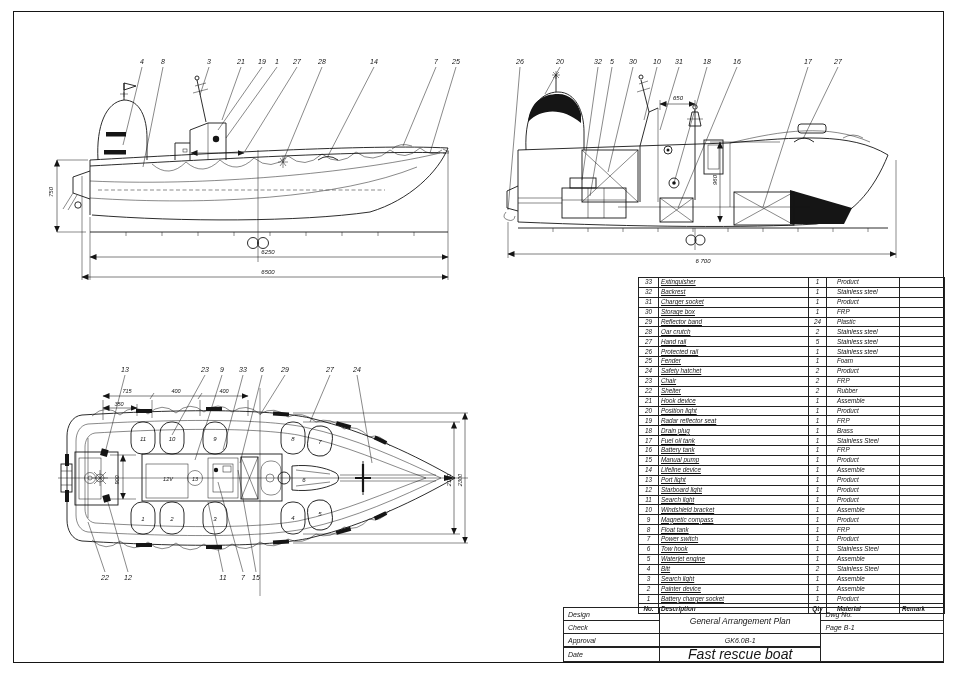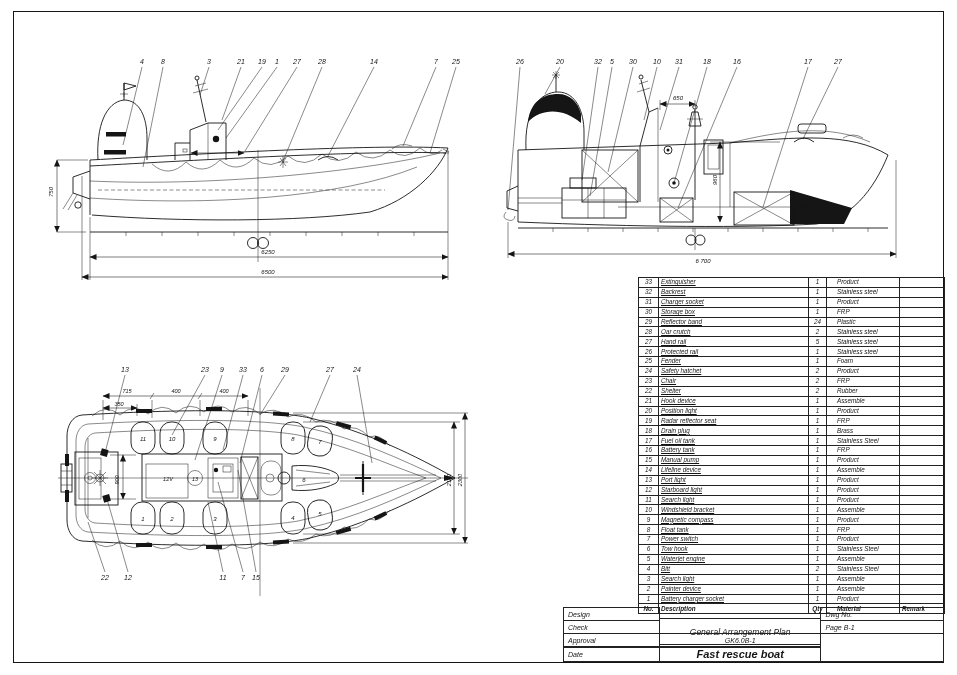--- a/index.html
+++ b/index.html
@@ -24,22 +24,22 @@
   table.parts td.c-no{text-align:center;}
   table.parts td.c-qty{text-align:center;}
   table.parts td.c-mat{padding-left:10px;}
   table.parts td.c-desc span{text-decoration:underline;}
   table.parts tr.hdr td{font-weight:bold;}
   
   .tblock{position:absolute;left:563px;top:607px;width:381px;height:55px;font-style:italic;}
   .tcell{position:absolute;border:0.8px solid #222;box-sizing:border-box;font-size:7px;
          display:flex;align-items:center;padding:0 4px;white-space:nowrap;overflow:hidden;}
   .tcell.center{justify-content:center;text-align:center;}
-  .t-title{font-size:8.5px;margin-top:11px;}
-  .t-sub{font-size:11px;font-weight:bold;}
+  .t-title{font-size:8.5px;}
+  .t-sub{font-size:14px;}
 </style>
 </head>
 <body>
 
 <div class="sheet">
   <div class="sheet-border"></div>
 
   <svg style="left:40px;top:50px;" width="430" height="245" viewBox="0 0 430 245">
     <defs>
       <marker id="as1" markerWidth="8" markerHeight="8" refX="6.5" refY="3" orient="auto-start-reverse" markerUnits="userSpaceOnUse">

